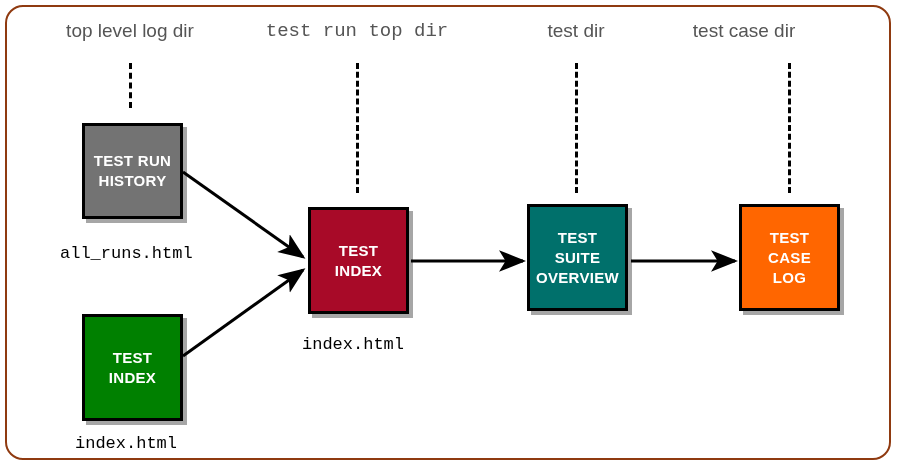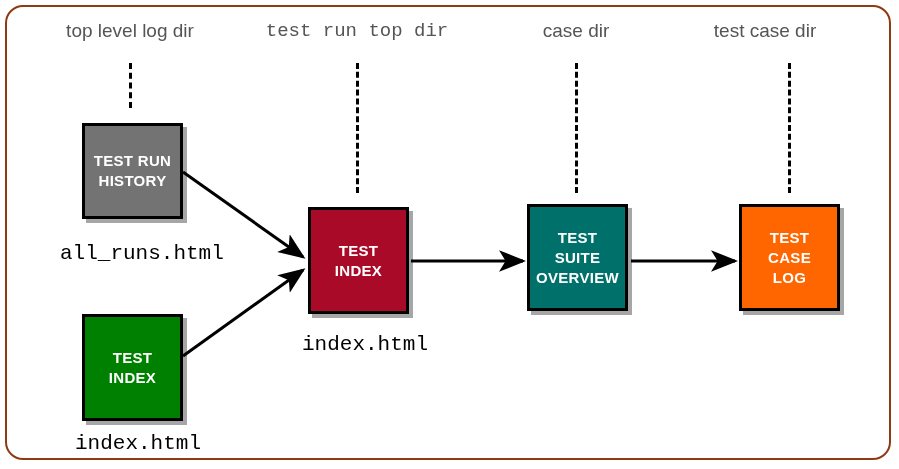--- a/index.html
+++ b/index.html
@@ -61,21 +61,21 @@
     line-height: 20px;
     letter-spacing: 0.3px;
     box-shadow: 4px 4px 0 rgba(150,150,150,0.85);
   }
   .box .box-text { white-space: pre-line; }
   
   .file-label {
     position: absolute;
     color: #000000;
     font-family: "Liberation Mono", monospace;
-    font-size: 21px;
+    font-size: 17px;
     line-height: 20px;
     white-space: nowrap;
   }
   #connectors {
     position: absolute;
     left: 0;
     top: 0;
     width: 899px;
     height: 469px;
     pointer-events: none;
@@ -83,22 +83,22 @@
 </style>
 </head>
 <body>
 
 <div id="stage">
 
   <div id="frame"></div>
 
   <div class="col-label" style="left:130px; top:20px;">top level log dir</div>
   <div class="col-label" style="left:357px; top:20px;font-family:Liberation Mono, monospace;">test run top dir</div>
-  <div class="col-label" style="left:576px; top:20px;">case dir</div>
-  <div class="col-label" style="left:765px; top:20px;">test case dir</div>
+  <div class="col-label" style="left:576px; top:20px;">test dir</div>
+  <div class="col-label" style="left:744px; top:20px;">test case dir</div>
 
   <div class="drop-line" style="left:129px; top:63px; height:45px;"></div>
   <div class="drop-line" style="left:356px; top:63px; height:130px;"></div>
   <div class="drop-line" style="left:575px; top:63px; height:130px;"></div>
   <div class="drop-line" style="left:788px; top:63px; height:130px;"></div>
 
   <div class="box" style="left:82px; top:123px; width:101px; height:96px; background:#737373;">
     <span class="box-text">TEST RUN
 HISTORY</span>
   </div>

